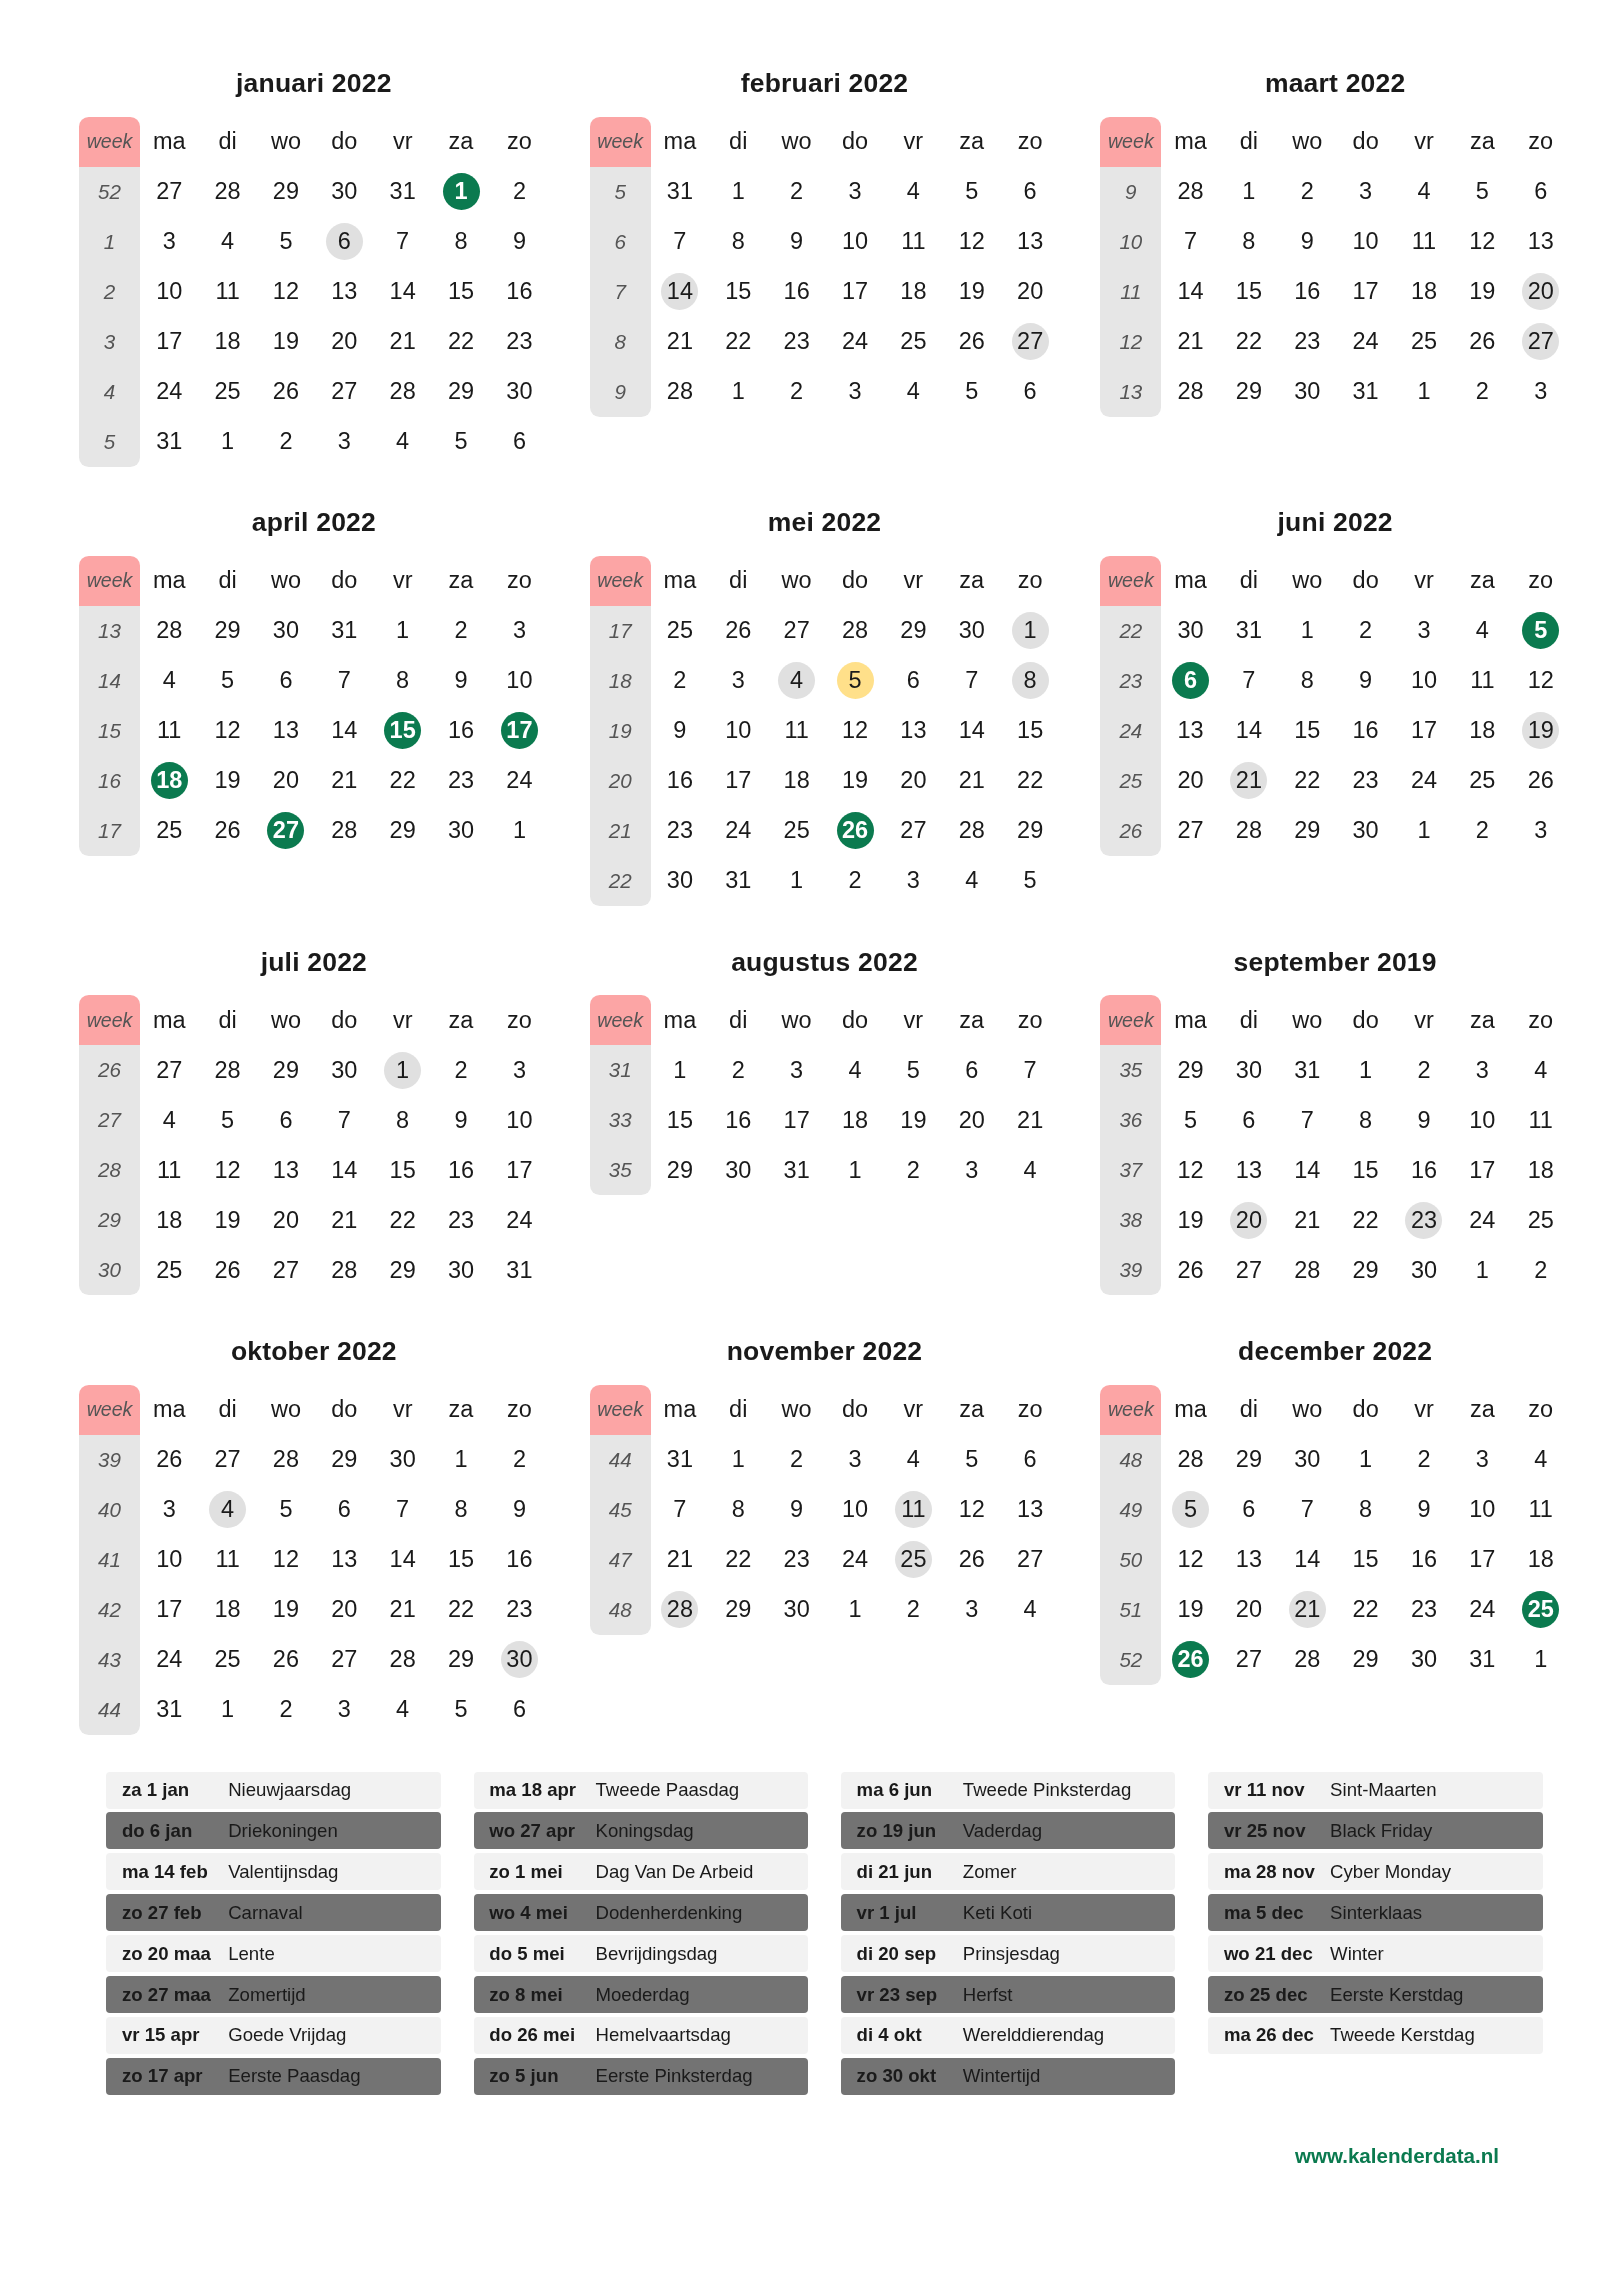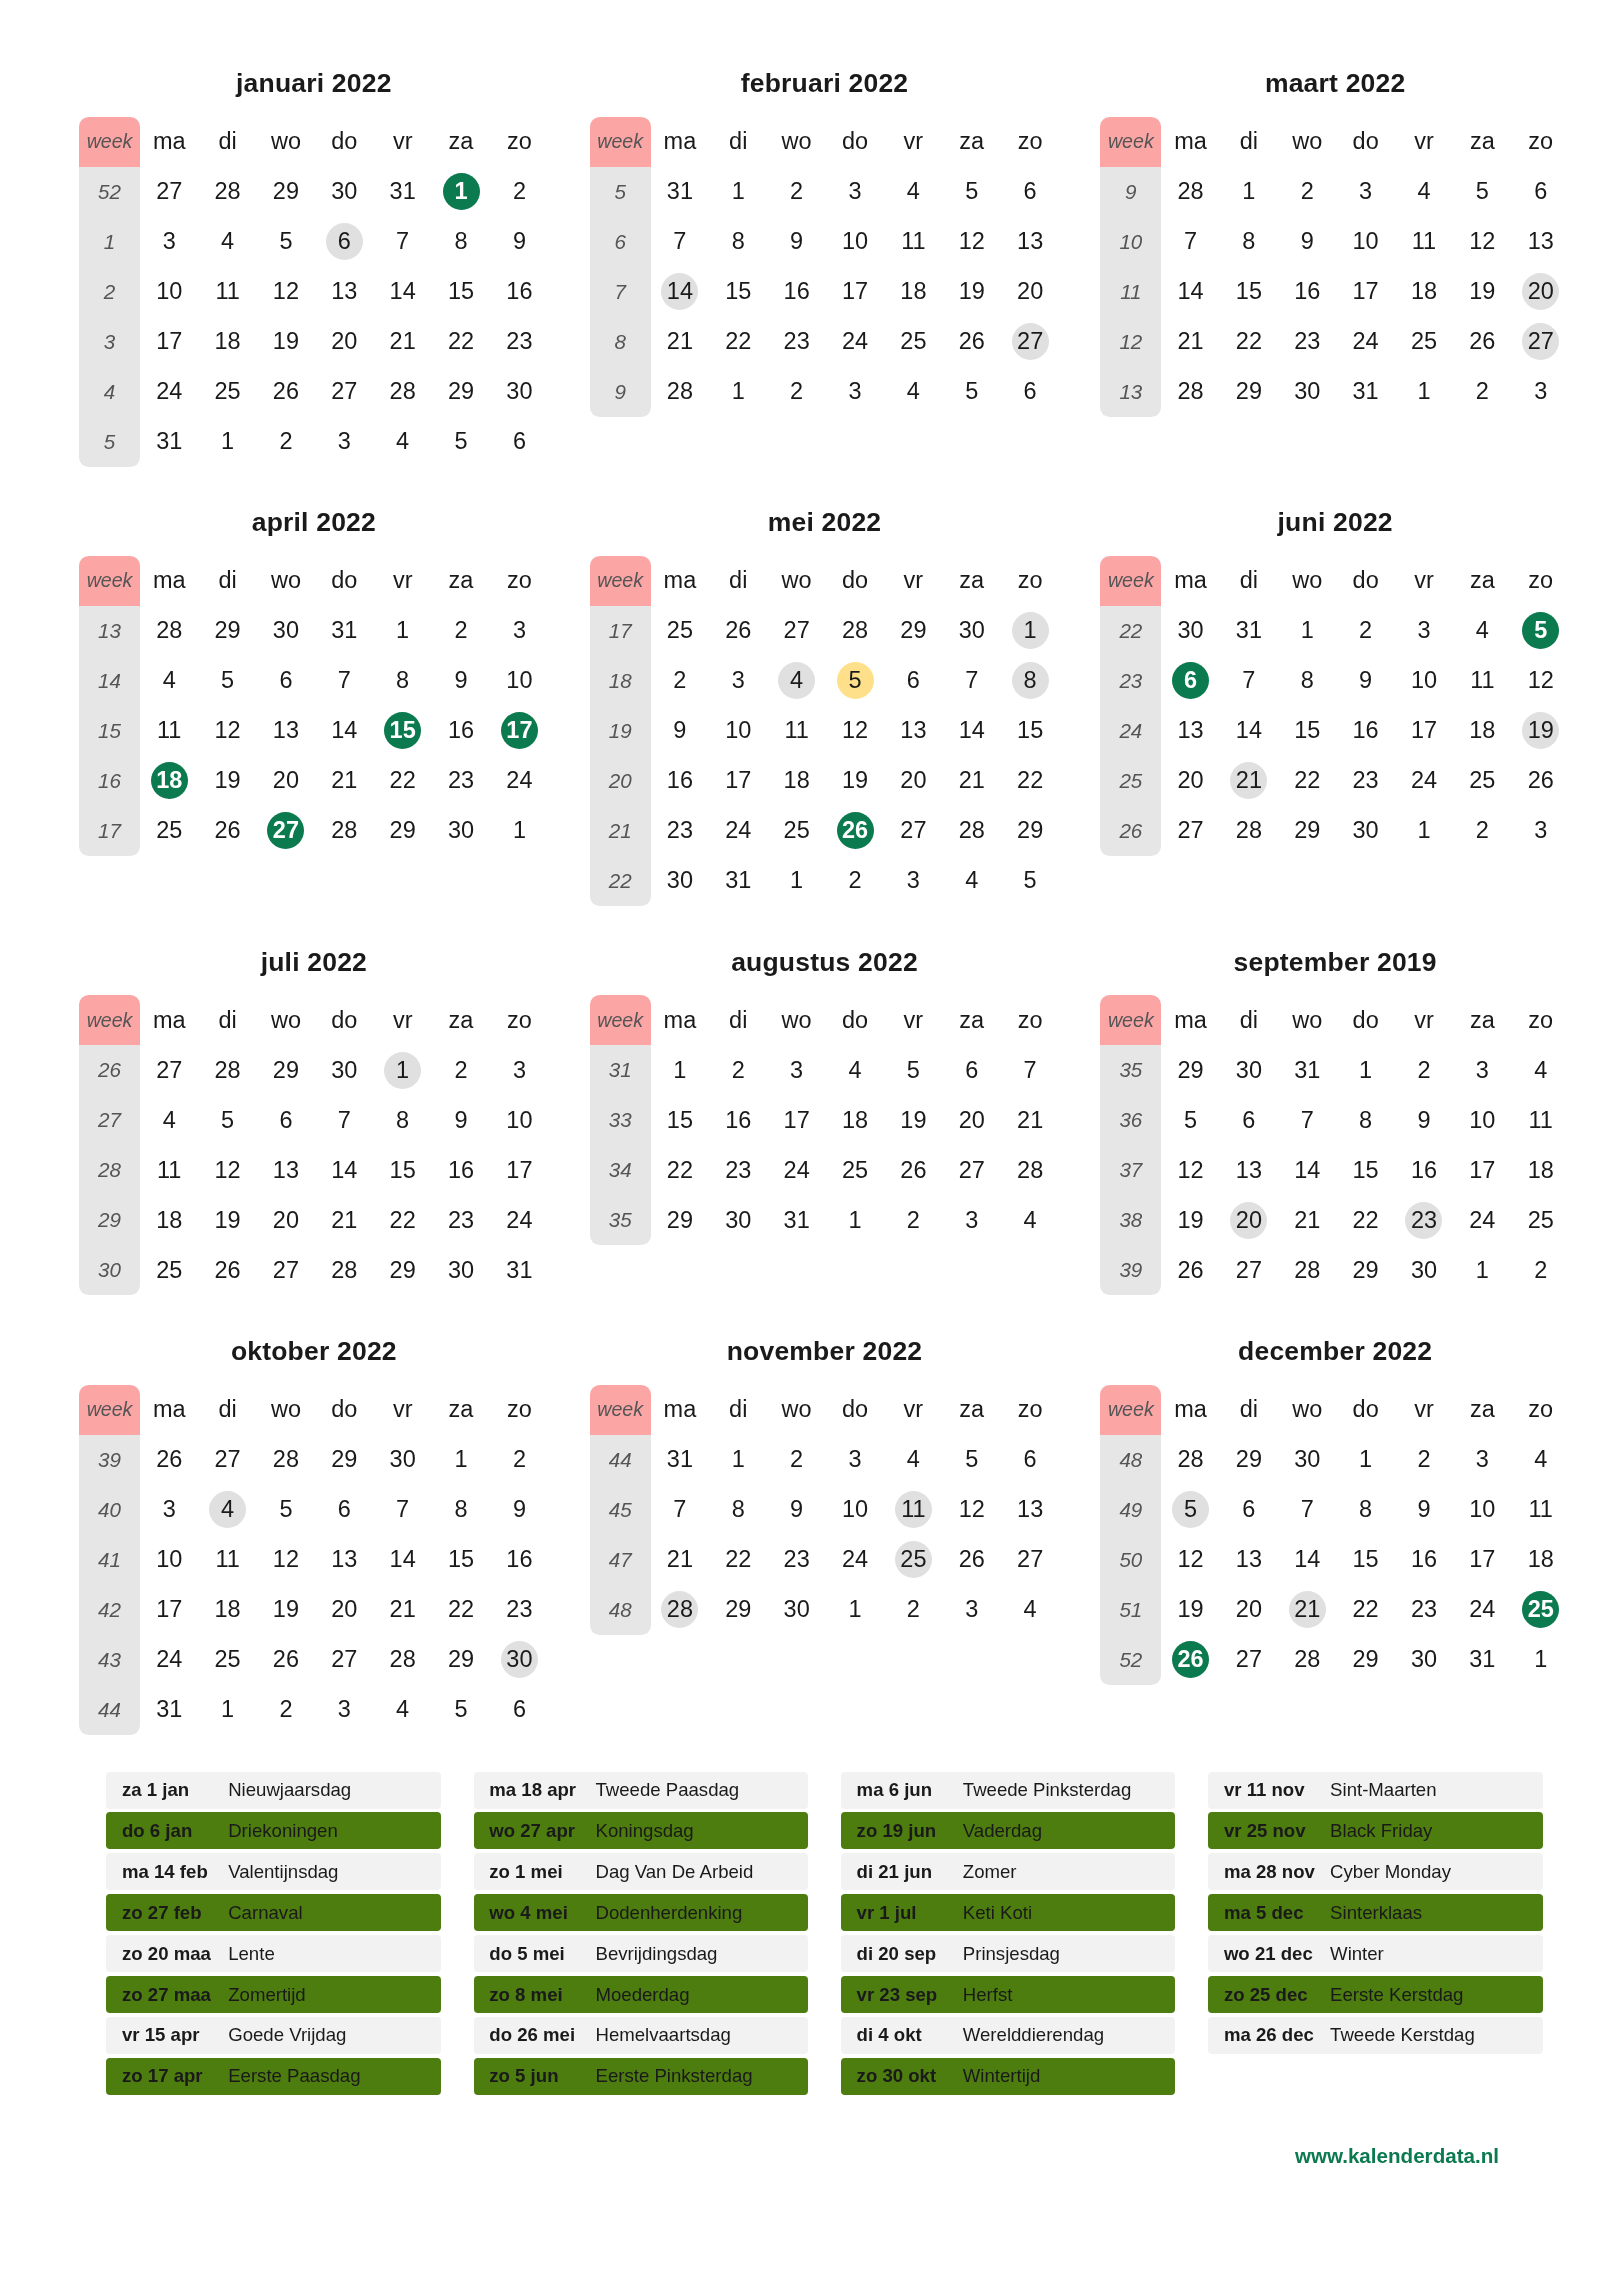--- a/index.html
+++ b/index.html
@@ -104,21 +104,21 @@
   .legend-col { display: flex; flex-direction: column; }
   .legend-row {
     display: flex;
     align-items: center;
     height: 37px;
     background: #f2f2f2;
     border-radius: 3.9px;
     margin-bottom: 3.9px;
     padding: 0 7.8px;
   }
-  .legend-row.alt { background: #4d7c0f; }
+  .legend-row.alt { background: #737373; }
   .legend-date {
     font-size: 18.6px;
     font-weight: bold;
     color: #1a1a1a;
     width: 114px;
     flex: 0 0 114px;
     padding-left: 7.8px;
   }
   .legend-name {
     font-size: 18.6px;
@@ -675,30 +675,20 @@
               <td class="wk">33</td>
               <td class=""><span class="d">15</span></td>
               <td class=""><span class="d">16</span></td>
               <td class=""><span class="d">17</span></td>
               <td class=""><span class="d">18</span></td>
               <td class=""><span class="d">19</span></td>
               <td class="we"><span class="d">20</span></td>
               <td class="we"><span class="d">21</span></td>
             </tr>
             <tr>
-              <td class="wk">34</td>
-              <td class=""><span class="d">22</span></td>
-              <td class=""><span class="d">23</span></td>
-              <td class=""><span class="d">24</span></td>
-              <td class=""><span class="d">25</span></td>
-              <td class=""><span class="d">26</span></td>
-              <td class="we"><span class="d">27</span></td>
-              <td class="we"><span class="d">28</span></td>
-            </tr>
-            <tr>
               <td class="wk">35</td>
               <td class=""><span class="d">29</span></td>
               <td class=""><span class="d">30</span></td>
               <td class=""><span class="d">31</span></td>
               <td class="out"><span class="d">1</span></td>
               <td class="out"><span class="d">2</span></td>
               <td class="out"><span class="d">3</span></td>
               <td class="out"><span class="d">4</span></td>
             </tr>
           </tbody>

